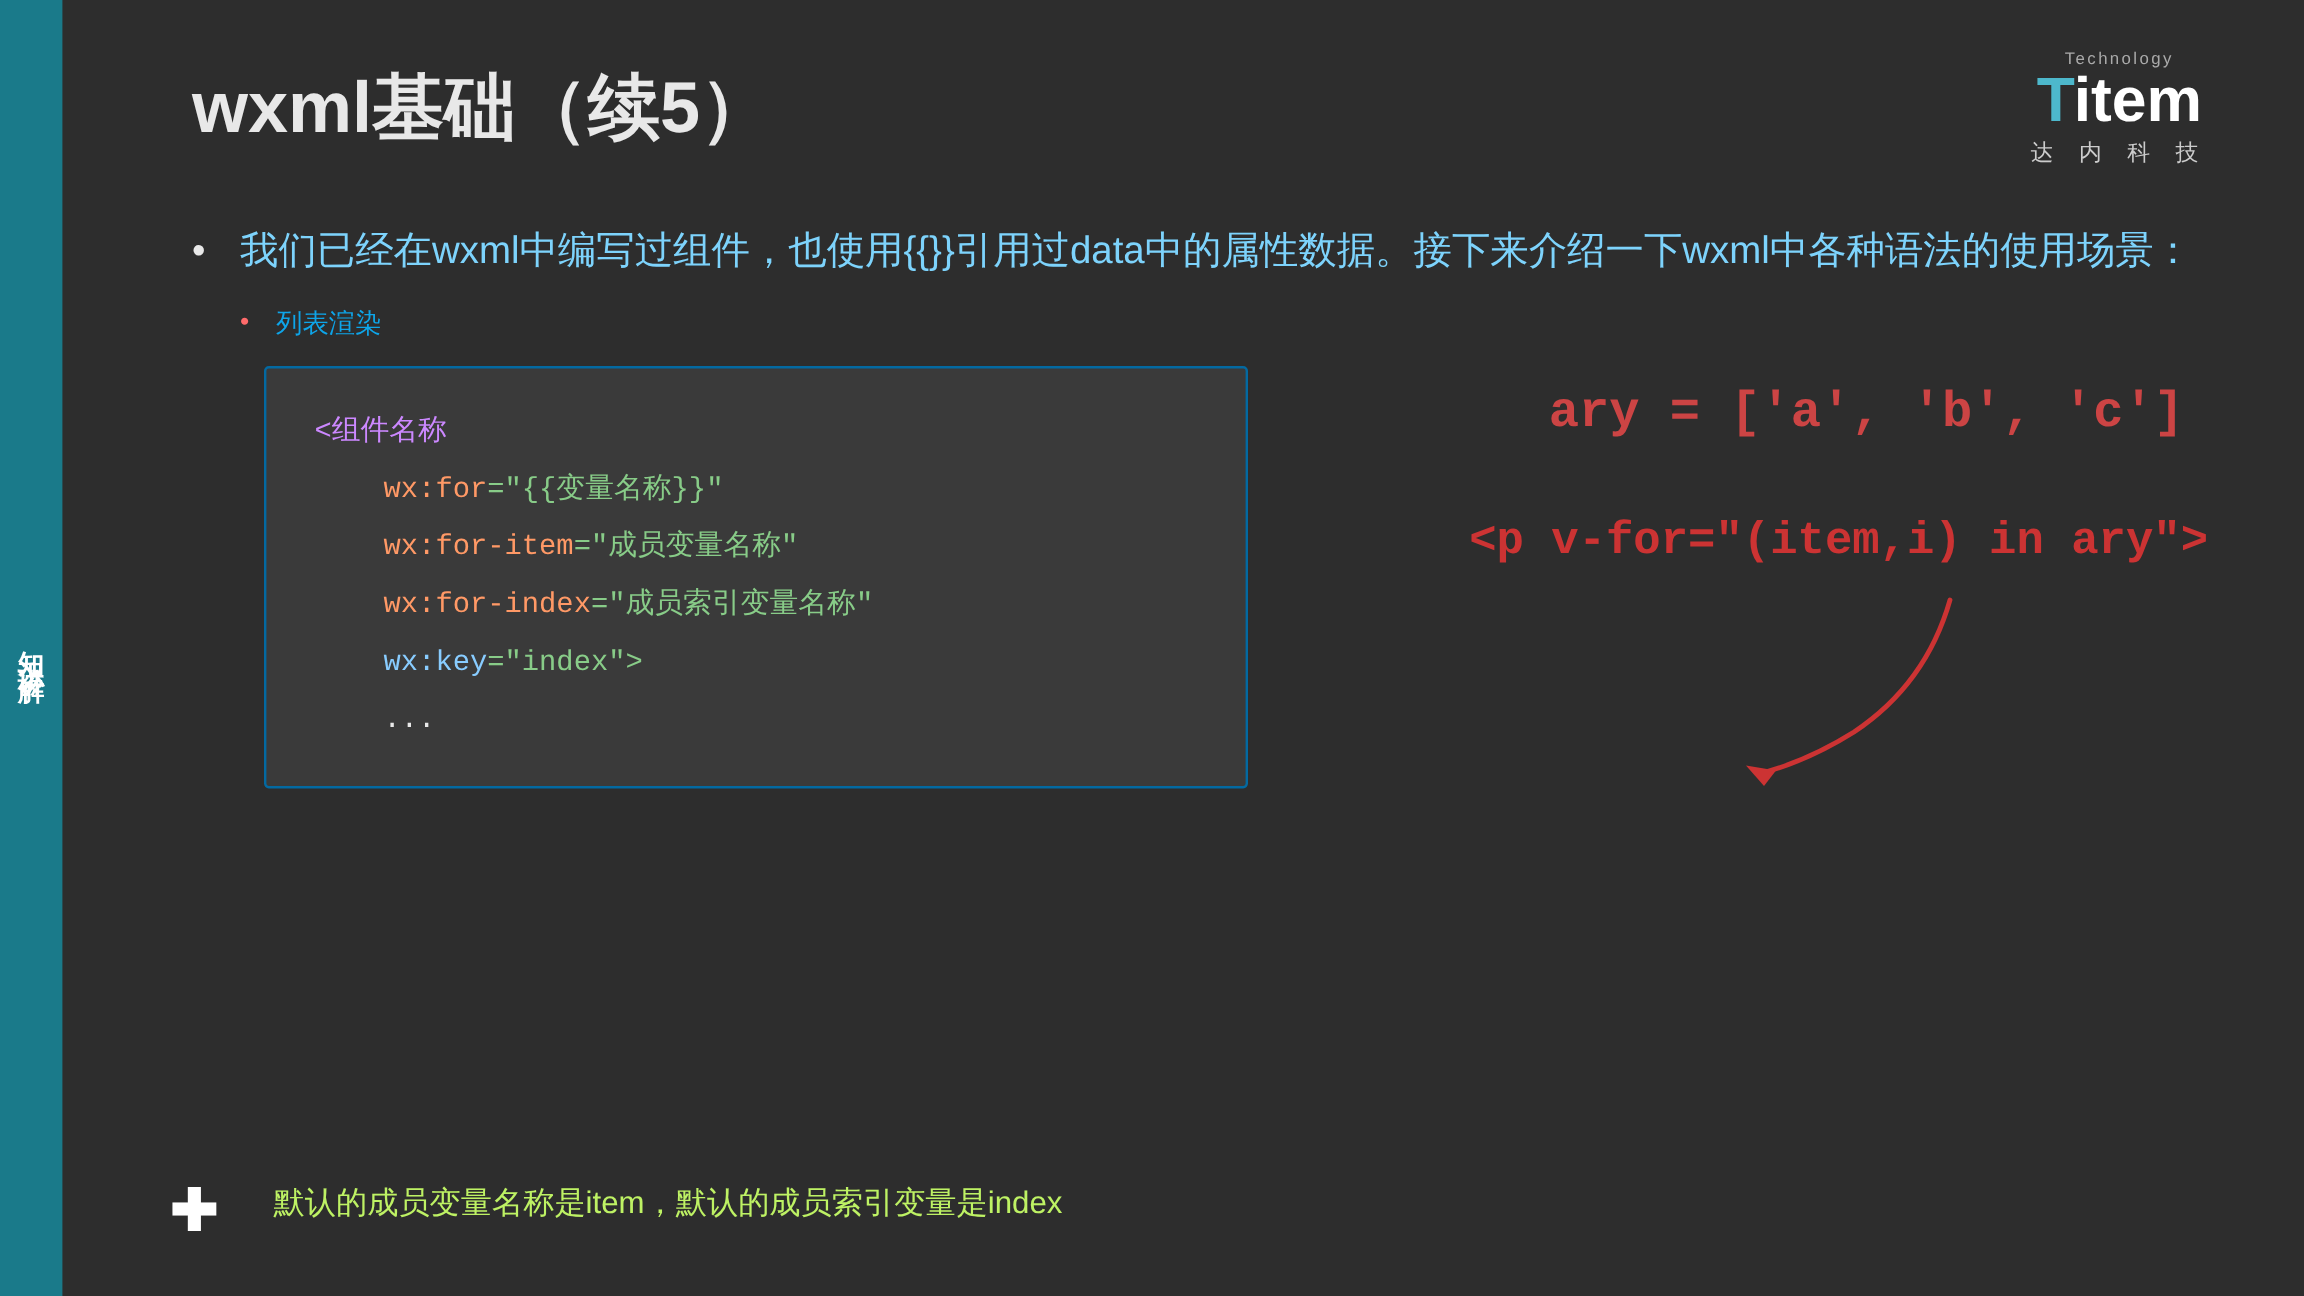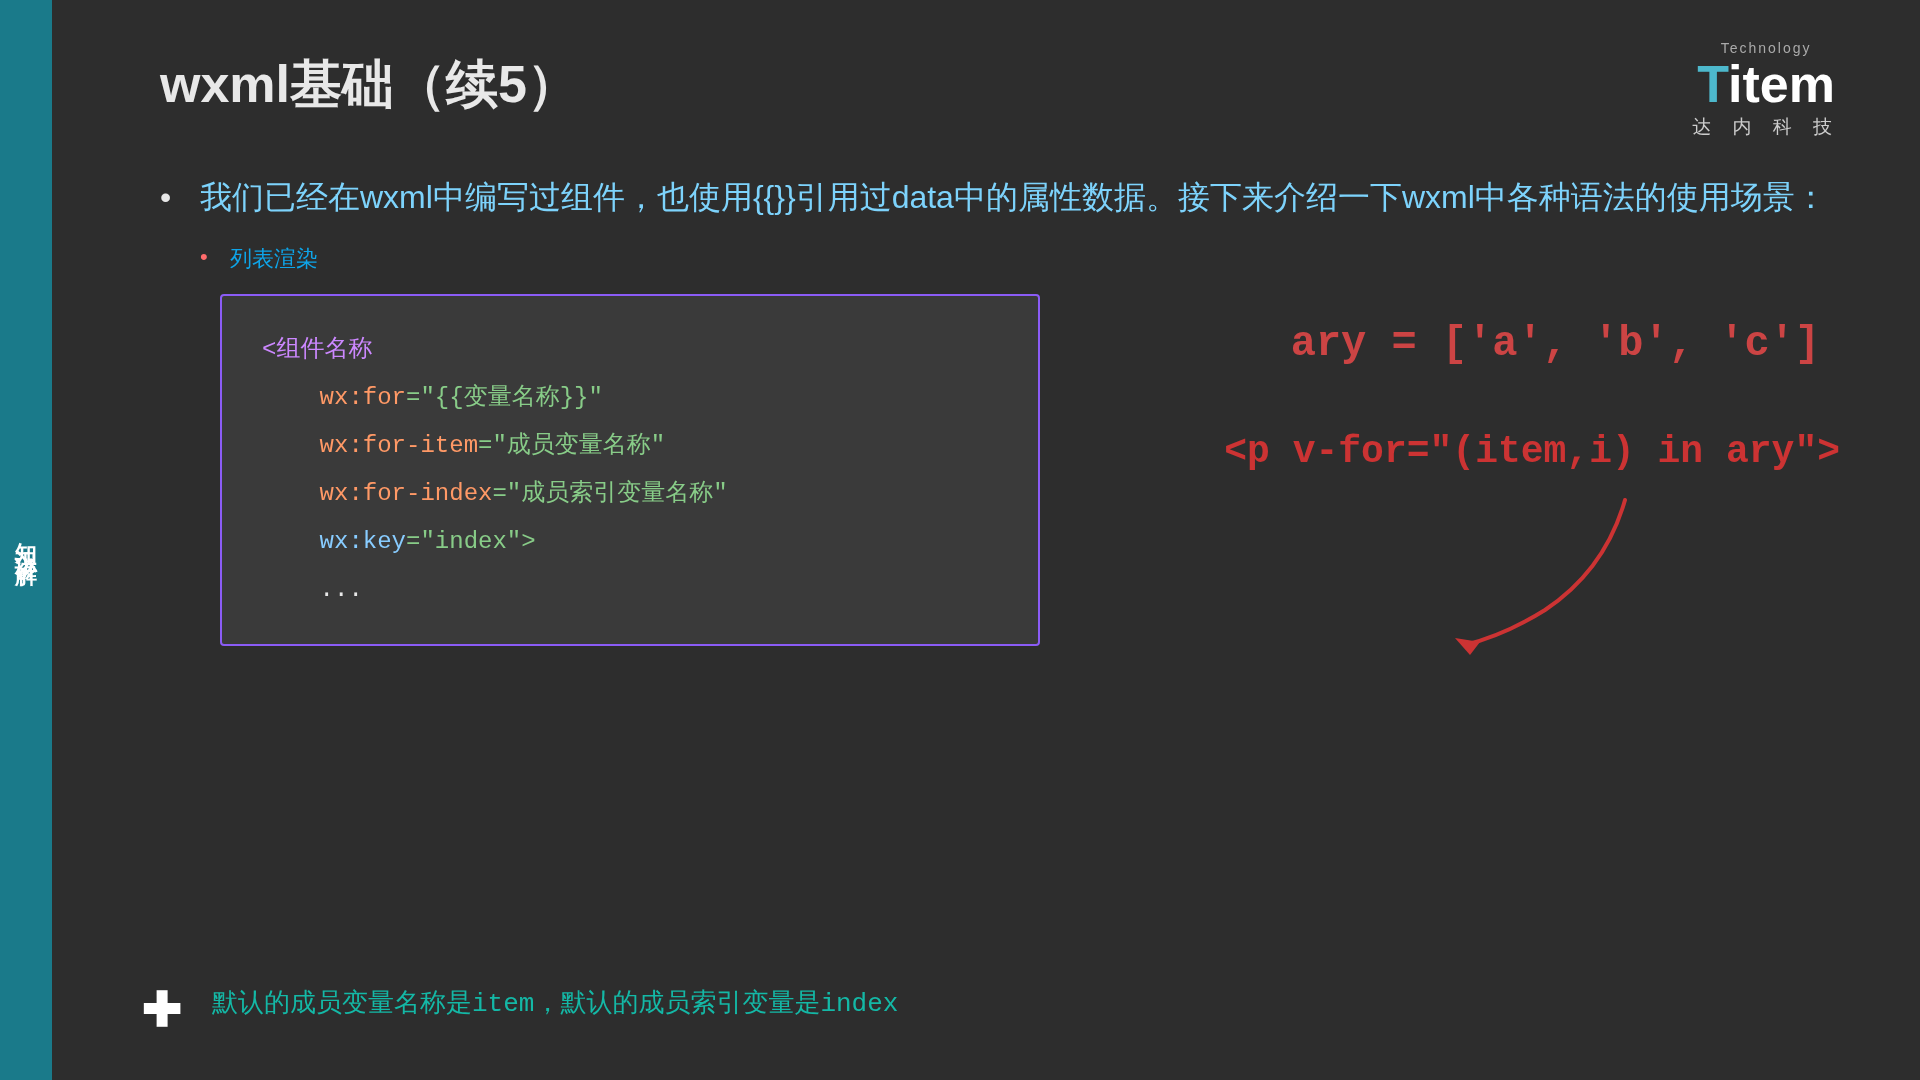--- a/index.html
+++ b/index.html
@@ -37,21 +37,21 @@
     
     .main {
       margin-left: 80px;
       padding: 50px 80px 40px 80px;
       height: 100%;
       position: relative;
     }
 
     
     .page-title {
-      font-size: 52px;
+      font-size: 60px;
       font-weight: bold;
       color: #e8e8e8;
       margin-bottom: 50px;
     }
 
     
     .logo {
       position: absolute;
       top: 40px;
       right: 80px;
@@ -115,21 +115,21 @@
       font-size: 42px;
       color: #cc4444;
       font-family: 'Courier New', monospace;
       font-weight: bold;
       text-align: right;
     }
 
     
     .code-box {
       background-color: #3a3a3a;
-      border: 2px solid #8b5cf6;
+      border: 2px solid #0369a1;
       border-radius: 4px;
       padding: 30px 40px;
       margin-left: 60px;
       width: 820px;
       font-family: 'Courier New', monospace;
       font-size: 24px;
       line-height: 2;
       position: relative;
     }
 
@@ -147,24 +147,23 @@
       font-size: 38px;
       color: #cc3333;
       font-family: 'Courier New', monospace;
       font-weight: bold;
     }
 
     
     .bottom-note {
       position: absolute;
       bottom: 60px;
-      left: 132px;
+      left: 148px;
       font-size: 26px;
-      color: #14b8a6;
-      font-family: Liberation Mono, monospace;
+      color: #bef264;
     }
 
     
     .plus-icon {
       position: absolute;
       bottom: 40px;
       left: 52px;
       width: 60px;
       height: 60px;
       display: flex;

